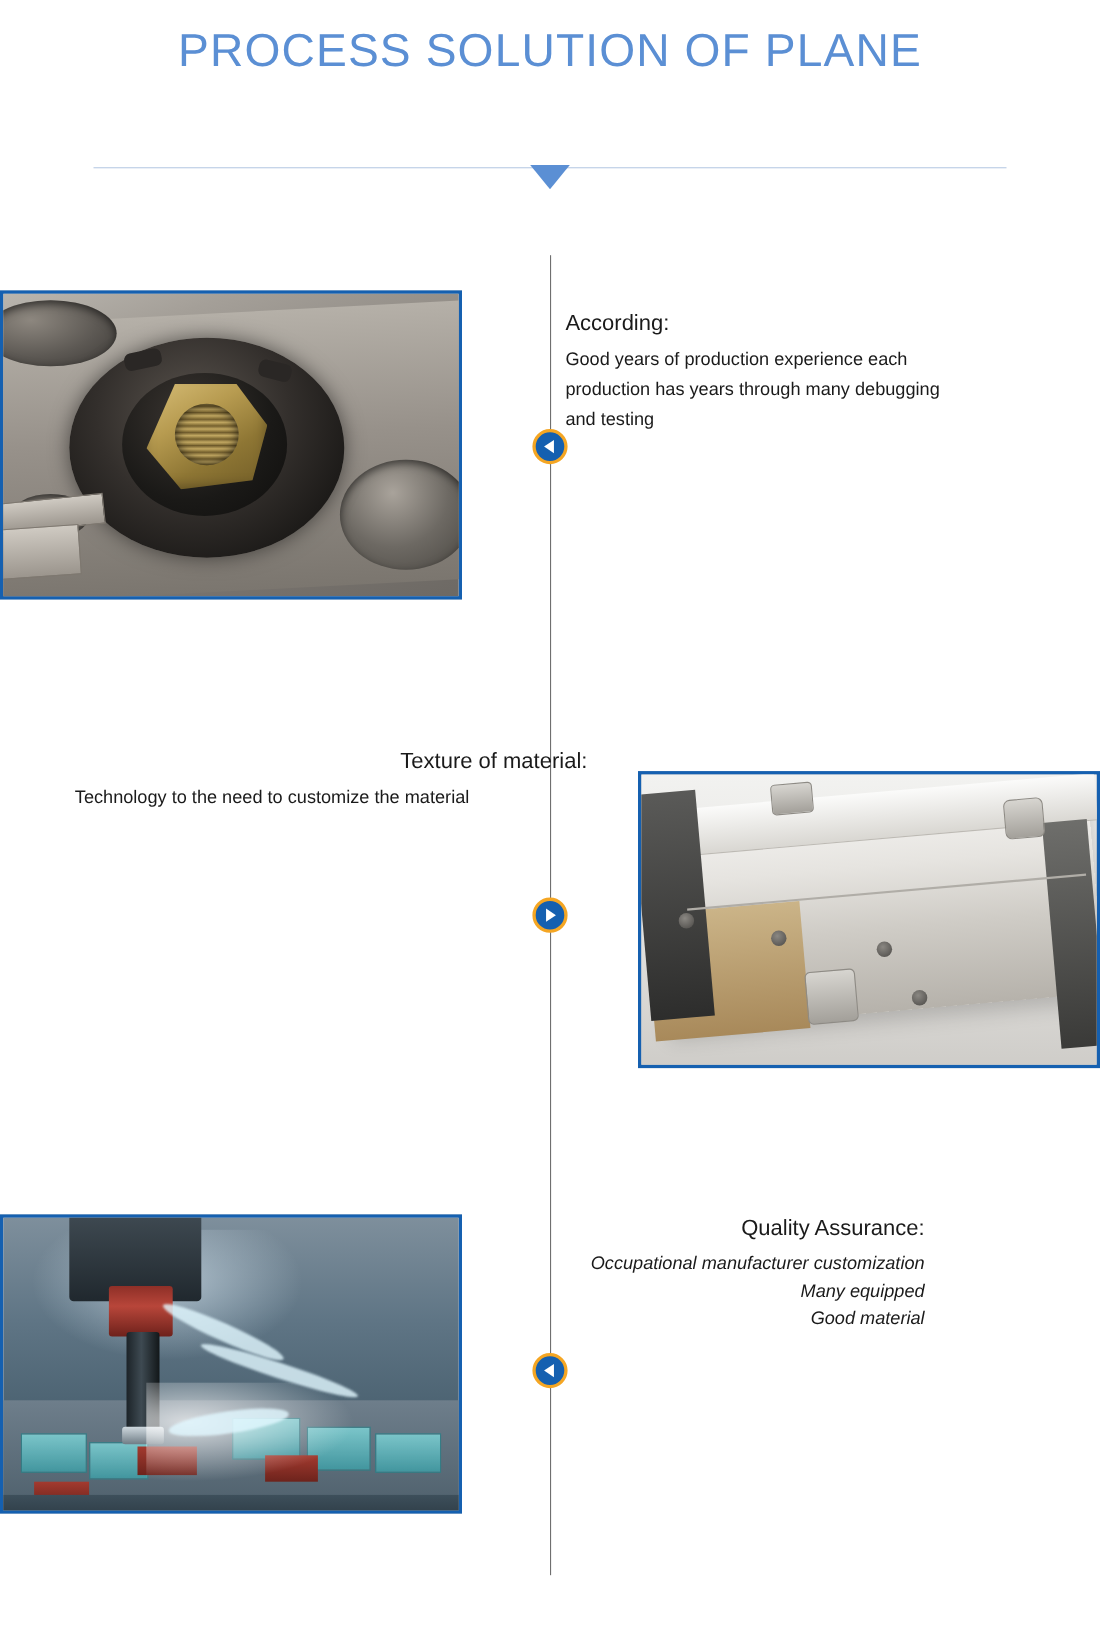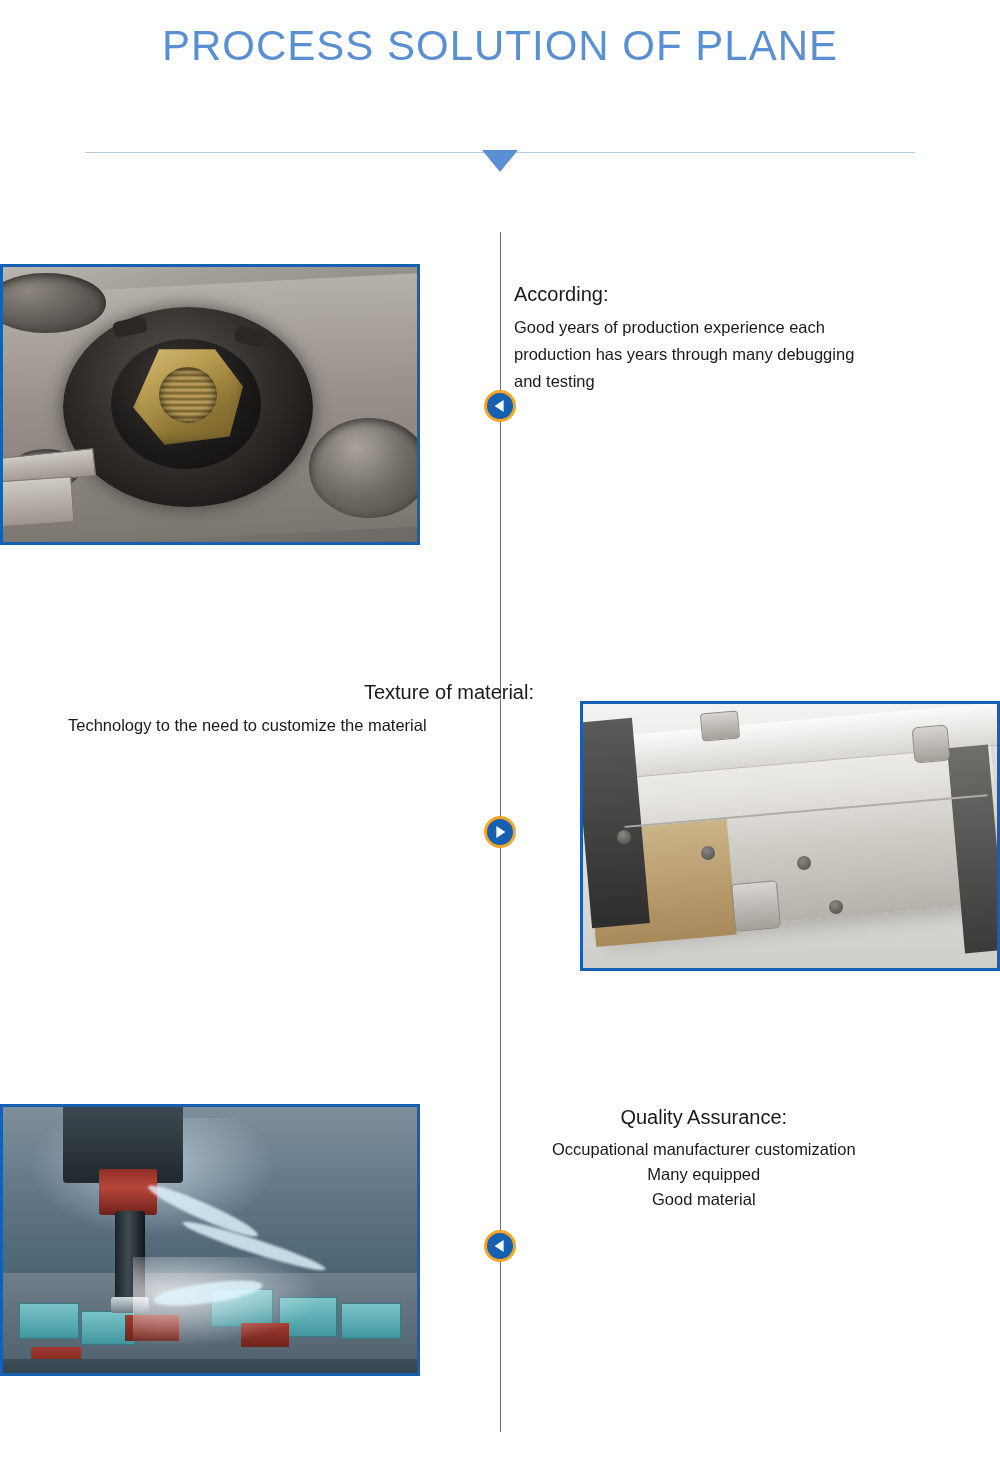--- a/index.html
+++ b/index.html
@@ -97,39 +97,39 @@
     margin-bottom: 8px;
     font-family: "Liberation Sans", sans-serif;
   }
   .block-line {
     font-size: 16.5px;
     color: #1a1a1a;
     line-height: 1.63;
     font-family: "Liberation Sans", sans-serif;
     white-space: nowrap;
   }
-  .block-line.tight { line-height: 1.5; }
+  .block-line.tight { line-height: 1.5; font-style: italic; }
 
   #block-technology {
     left: 514px;
     top: 283px;
     text-align: left;
   }
   #block-material {
     left: 30px;
     top: 681px;
     width: 470px;
     text-align: left;
     margin-left: 38px;
   }
   #block-material .block-heading { text-align: right; padding-right: 4px; }
   #block-quality {
-    left: 552px;
+    left: 537px;
     top: 1106px;
-    text-align: center;
+    text-align: right;
   }
 
   
   .photo {
     position: absolute;
     border: 3px solid #1560b0;
     box-sizing: border-box;
     overflow: hidden;
     background: #cfcfcf;
   }

